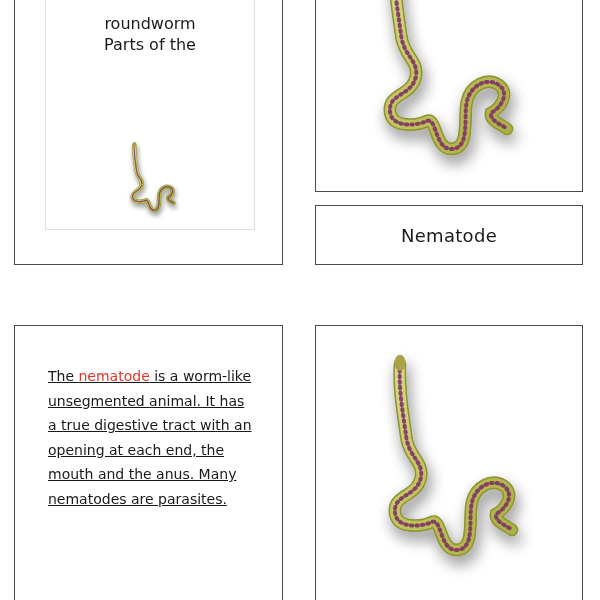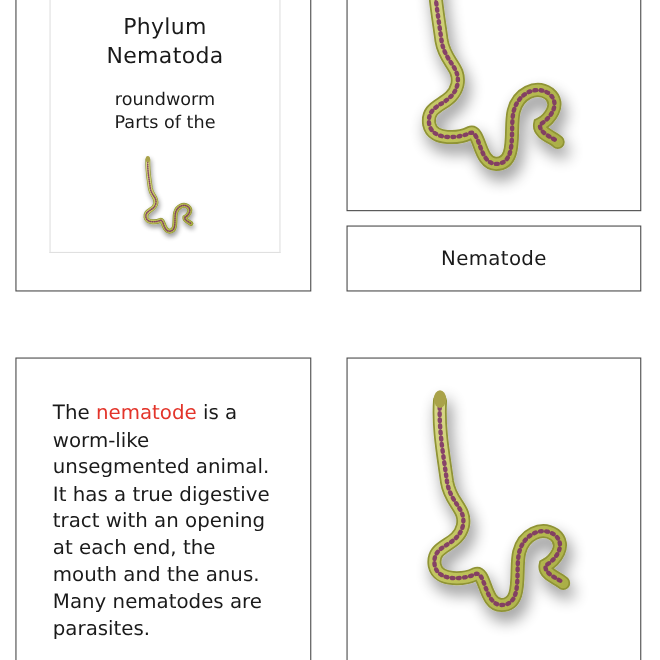--- a/index.html
+++ b/index.html
@@ -8,21 +8,21 @@
   .card { position:absolute; border:1.5px solid #4a4a4a; background:#fff; box-sizing:border-box; }
   #card-cover { left:14px; top:-4px; width:269px; height:269px; }
   #cover-inner { position:absolute; left:30px; top:0; width:210px; height:233px;
                  border:1px solid #e0e0e0; border-top:none; box-sizing:border-box; text-align:center; }
   .cover-title { margin-top:14px; font-size:20px; line-height:26px; letter-spacing:0.3px; }
   .cover-sub { margin-top:16px; font-size:16px; line-height:21px; }
   #card-image-top { left:315px; top:-4px; width:268px; height:196px; }
   #card-label { left:315px; top:205px; width:268px; height:60px; display:flex; align-items:center; justify-content:center; }
   .label-text { font-size:18px; letter-spacing:0.3px; }
   #card-def { left:14px; top:325px; width:269px; height:290px; }
-  .def-text { position:absolute; left:33px; top:38px; width:205px; font-size:18px; line-height:24.5px; }
+  .def-text { position:absolute; left:33px; top:38px; width:205px; font-size:14px; line-height:24.5px;text-decoration:underline; }
   .hl { color:#e3342a; }
   #card-image-bottom { left:315px; top:325px; width:268px; height:290px; }
   svg { position:absolute; overflow:visible; }
 </style>
 </head>
 <body>
 
 <svg width="0" height="0" style="position:absolute">
   <defs>
     <filter id="shadow" x="-50%" y="-50%" width="200%" height="200%">
@@ -45,24 +45,20 @@
       <path d="M10 8 C 8 40, 14 70, 18 100 C 22 125, 40 130, 36 150 C 30 175, 0 170, 4 195 C 8 215, 40 210, 50 205 C 62 200, 60 240, 80 240 C 105 240, 95 200, 100 180 C 105 160, 125 150, 140 160 C 155 172, 140 190, 130 195 C 128 205, 145 210, 150 215" fill="none" stroke="#8f9335" stroke-width="16" stroke-linecap="round"></path>
       <path d="M10 8 C 8 40, 14 70, 18 100 C 22 125, 40 130, 36 150 C 30 175, 0 170, 4 195 C 8 215, 40 210, 50 205 C 62 200, 60 240, 80 240 C 105 240, 95 200, 100 180 C 105 160, 125 150, 140 160 C 155 172, 140 190, 130 195 C 128 205, 145 210, 150 215" fill="none" stroke="url(#wormgrad)" stroke-width="12" stroke-linecap="round"></path>
       <path d="M10 8 C 8 40, 14 70, 18 100 C 22 125, 40 130, 36 150 C 30 175, 0 170, 4 195 C 8 215, 40 210, 50 205 C 62 200, 60 240, 80 240 C 105 240, 95 200, 100 180 C 105 160, 125 150, 140 160 C 155 172, 140 190, 130 195 C 128 205, 145 210, 150 215" fill="none" stroke="#7a2a66" stroke-width="5" stroke-dasharray="2 5" stroke-linecap="round" opacity="0.85"></path>
       <ellipse cx="10" cy="6" rx="7" ry="10" fill="#a9a24a"></ellipse>
     </g>
   </defs>
 </svg>
 
 <div class="card" id="card-cover">
   <div id="cover-inner">
-    <div class="cover-title">
-      <div>Phylum</div>
-      <div>Nematoda</div>
-    </div>
     <div class="cover-sub">
       <div>roundworm</div>
       <div>Parts of the</div>
     </div>
     <svg style="left:78px;top:146px;" width="60" height="70" viewBox="0 0 160 250">
       <use href="#worm" filter="url(#shadow)"></use>
     </svg>
   </div>
 </div>
 

